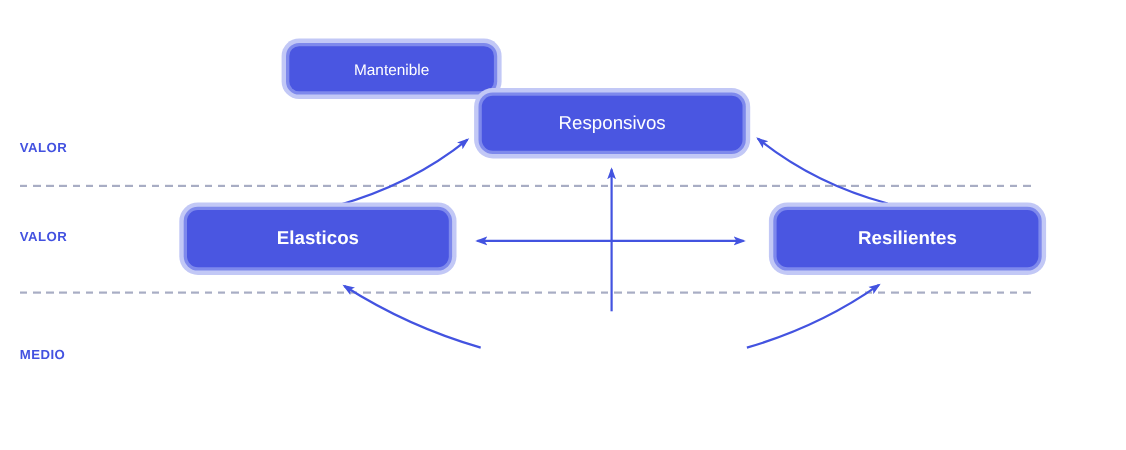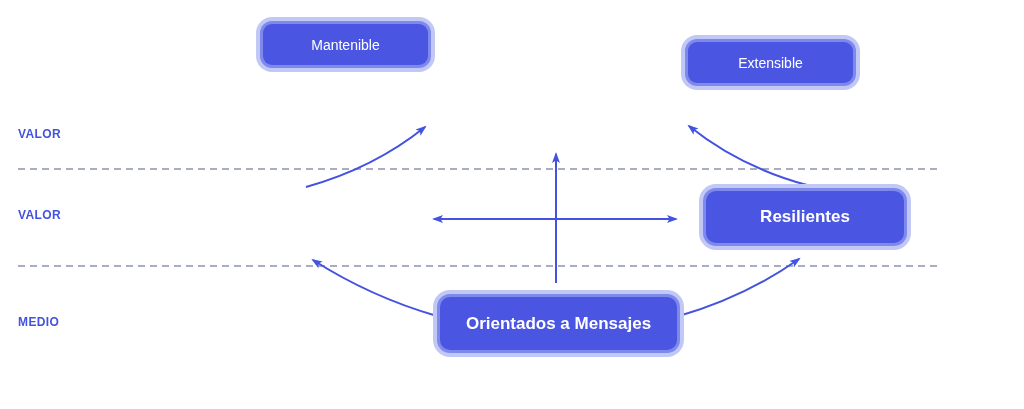--- a/index.html
+++ b/index.html
@@ -53,18 +53,18 @@
       </marker>
     </defs>
     <path class="edge" d="M306,187 Q374,168 425,127" marker-end="url(#ah)"></path>
     <path class="edge" d="M807,185 Q740,167 689,126" marker-end="url(#ah)"></path>
     <path class="edge" d="M556,283 L556,154" marker-end="url(#ah)"></path>
     <path class="edge" d="M437,316 Q371,297 313,260" marker-end="url(#ah)"></path>
     <path class="edge" d="M679,316 Q745,297 799,259" marker-end="url(#ah)"></path>
     <path class="edge" d="M434,219 L676,219" marker-start="url(#ah)" marker-end="url(#ah)"></path>
   </svg>
 
-  <div class="node small" style="left:263px;top:24px;width:165px;height:41px">Mantenible</div>
-  <div class="node small" style="left:688px;top:42px;width:165px;height:41px">Extensible</div>
-  <div class="node bold" style="left:706px;top:191px;width:198px;height:52px">Resilientes</div>
-  <div class="node bold" style="left:440px;top:297px;width:237px;height:53px">Orientados a Mensajes</div>
+  <div class="node small" style="left:263px;top:42px;width:186px;height:41px">Mantenible</div>
+  <div class="node" style="left:438px;top:87px;width:237px;height:50px">Responsivos</div>
+  <div class="node bold" style="left:170px;top:191px;width:238px;height:52px">Elasticos</div>
+  <div class="node bold" style="left:706px;top:191px;width:238px;height:52px">Resilientes</div>
 
 </div>
 
 </body></html>

